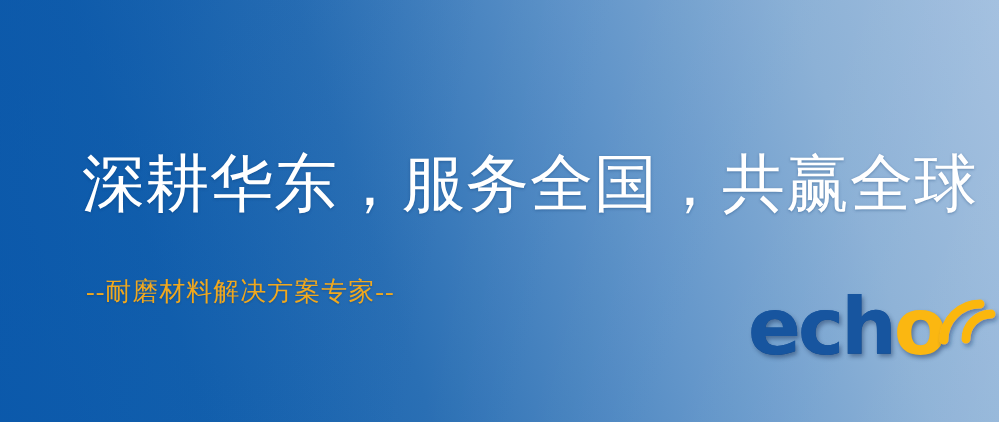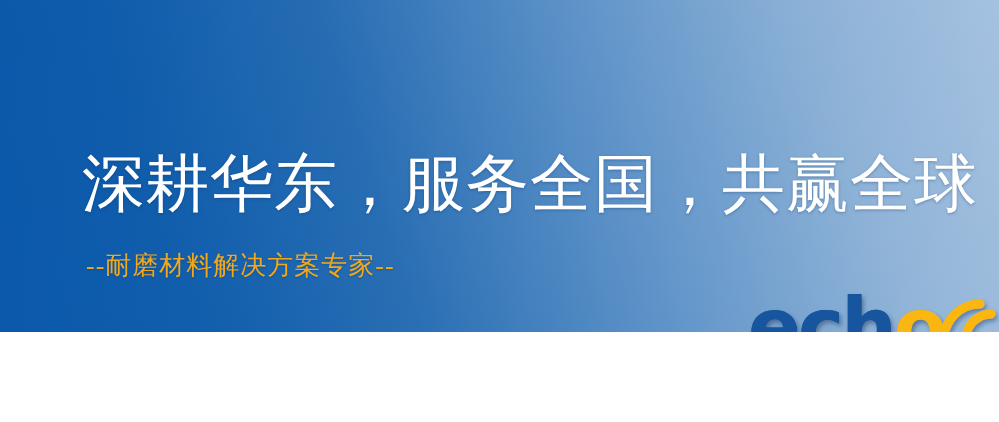--- a/index.html
+++ b/index.html
@@ -8,21 +8,21 @@
     padding: 0;
     background: #ffffff;
   }
   body {
     font-family: "Liberation Sans", sans-serif;
   }
 
   .banner {
     position: relative;
     width: 999px;
-    height: 332px;
+    height: 422px;
     overflow: hidden;
     
     background: linear-gradient(72deg, #0d5cad 0%, #1360ad 18%, #2a6fb4 38%, #5d92c8 62%, #86add4 82%, #9cbbdd 100%);
   }
 
   
   .banner-sheen {
     position: absolute;
     inset: 0;
     background: linear-gradient(100deg, rgba(9,85,168,0.55) 0%, rgba(9,85,168,0.18) 22%, rgba(9,85,168,0.0) 45%, rgba(255,255,255,0.05) 78%, rgba(255,255,255,0.10) 100%);
@@ -40,21 +40,21 @@
     font-weight: 400;
     color: #ffffff;
     letter-spacing: 1px;
     white-space: nowrap;
     text-shadow: 0 1px 3px rgba(6,50,100,0.35);
   }
 
   .subtitle {
     position: absolute;
     left: 86px;
-    top: 250px;
+    top: 276px;
     margin: 0;
     font-family: "Liberation Serif", "DejaVu Serif", serif;
     font-size: 26px;
     line-height: 1.2;
     font-weight: 400;
     color: #f0a81e;
     letter-spacing: 1px;
     white-space: nowrap;
     text-shadow: 0 1px 2px rgba(6,50,100,0.30);
   }

